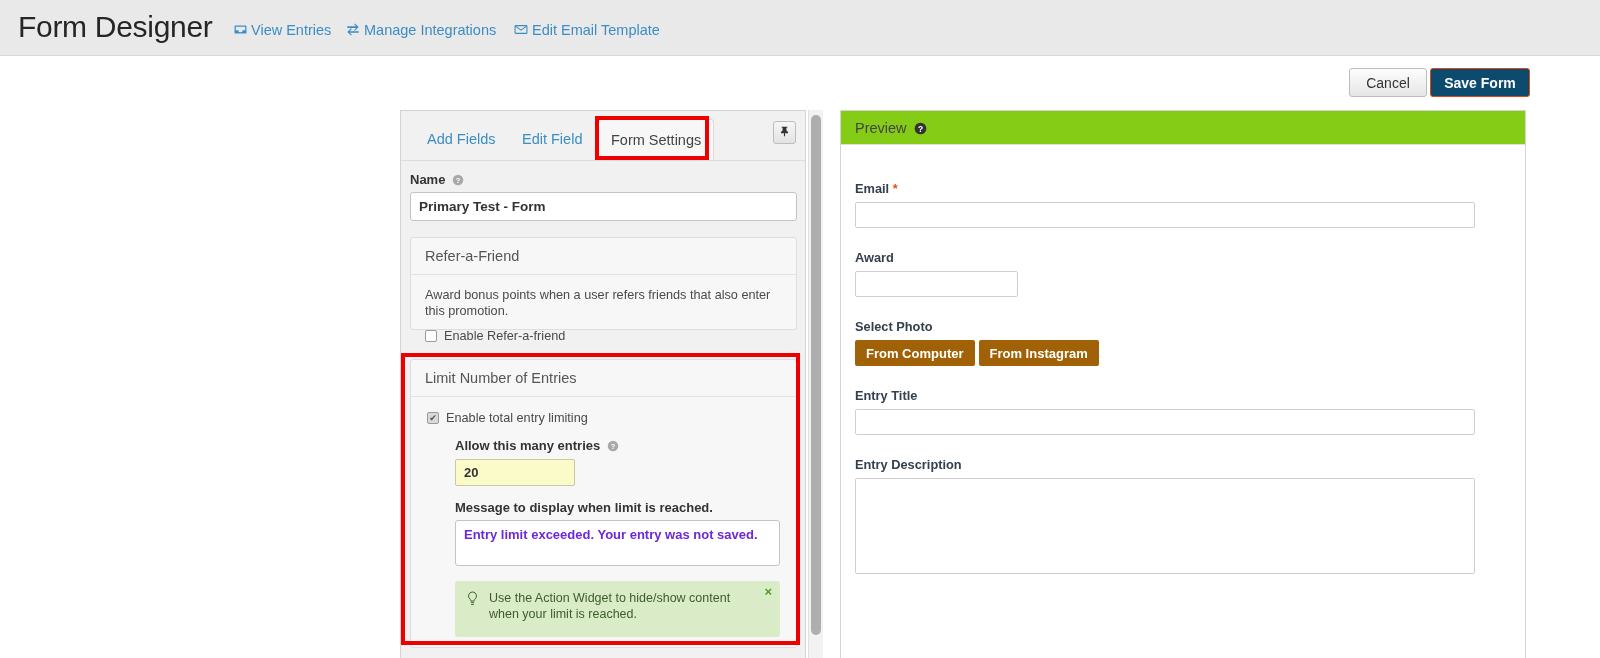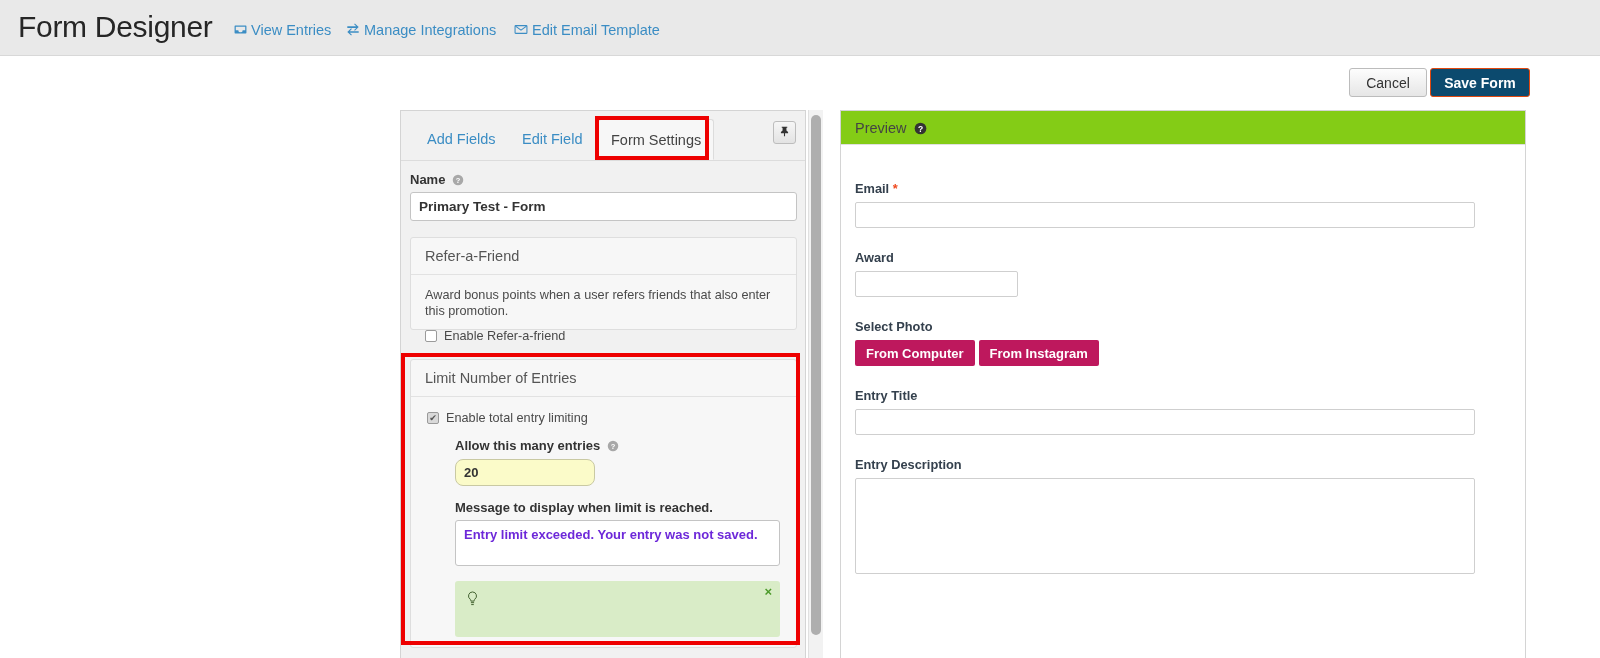--- a/index.html
+++ b/index.html
@@ -134,22 +134,22 @@
   .cbox.checked { background: #d9d9d9; }
   .cbox.checked::after {
     content: "\2714"; font-size: 9px; color: #555; line-height: 1;
   }
 
   #limit-card { top: 248px; height: 289px; }
   #limit-card .card-body { padding: 14px 14px 14px 16px; }
   #allow-label { margin: 13px 0 6px 28px; }
   #allow-input {
     display: block; margin-left: 28px;
-    width: 140px; height: 27px;
-    background: #fbfbc9; border: 1px solid #c9c9a3; border-radius: 8px;
+    width: 120px; height: 27px;
+    background: #fbfbc9; border: 1px solid #c9c9a3; border-radius: 2px;
     font-size: 13px; font-weight: bold; color: #333;
     padding: 0 8px; font-family: "Liberation Sans", sans-serif;
   }
   #msg-label { display: block; margin: 14px 0 5px 28px; }
   #msg-textarea {
     display: block; margin-left: 28px;
     width: 325px; height: 46px;
     border: 1px solid #c4c4c4; border-radius: 3px; background: #fff;
     font-size: 13px; font-weight: bold; color: #6d28d9;
     padding: 6px 8px; resize: none; line-height: 16px;
@@ -210,21 +210,21 @@
   #entry-title-input { width: 620px; }
   #entry-desc-textarea {
     width: 620px; height: 96px; border: 1px solid #cfcfcf;
     border-radius: 2px; background: #fff; resize: none;
     font-size: 13px; padding: 6px 7px; color: #333;
     font-family: "Liberation Sans", sans-serif;
   }
   .spacer18 { height: 22px; }
   .photo-btns { display: flex; gap: 4px; }
   .photo-btn {
-    background: #be185d; color: #fff; border: none; border-radius: 2px;
+    background: #a16207; color: #fff; border: none; border-radius: 2px;
     font-size: 13px; font-weight: bold; height: 26px; padding: 0 11px;
     cursor: pointer; font-family: "Liberation Sans", sans-serif;
   }
 
   
   .redbox {
     position: absolute;
     border: 4px solid #ee0000;
     pointer-events: none;
   }
@@ -329,20 +329,21 @@
       <textarea id="msg-textarea" style="">Entry limit exceeded. Your entry was not saved.</textarea>
 
       <div id="tip-box">
         <span id="tip-bulb">
           <svg width="13" height="16" viewBox="0 0 16 20">
               <path d="M8 1.2a5 5 0 0 1 3 9 2.4 2.4 0 0 0-.9 1.8v.6H5.9v-.6A2.4 2.4 0 0 0 5 10.2 5 5 0 0 1 8 1.2z" fill="none" stroke="#3d5c2a" stroke-width="1.2"></path>
               <rect x="6" y="14" width="4" height="1.2" fill="#3d5c2a"></rect>
               <rect x="6.4" y="16.4" width="3.2" height="1.2" fill="#3d5c2a"></rect>
             </svg>
         </span>
+        <div id="tip-text">Use the Action Widget to hide/show content when your limit is reached.</div>
         <div id="tip-close">×</div>
       </div>
 
     </div>
   </div>
 </div>
 
 <div id="settings-scroll-track"></div>
 <div id="settings-scroll-thumb"></div>
 

